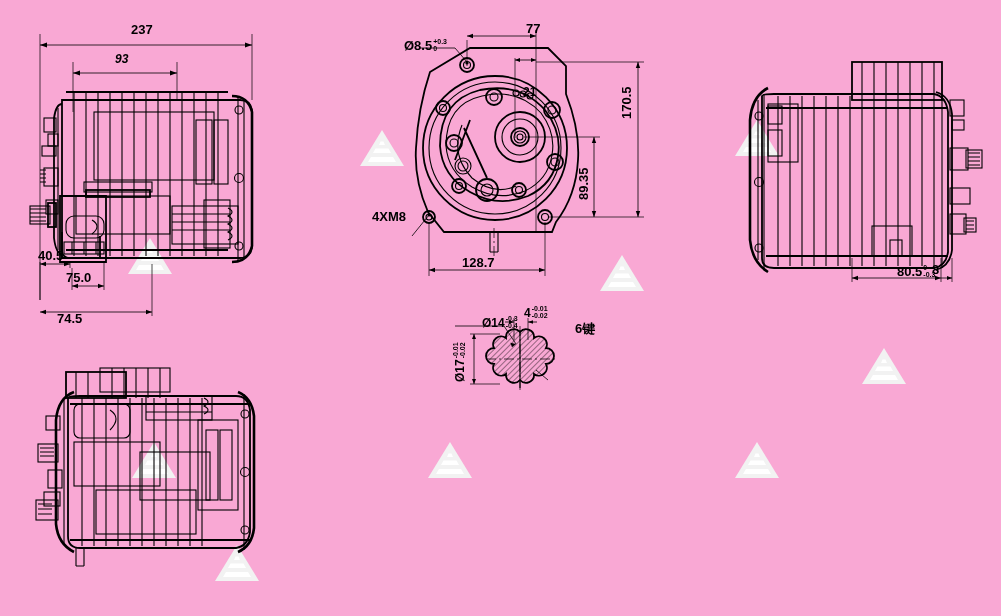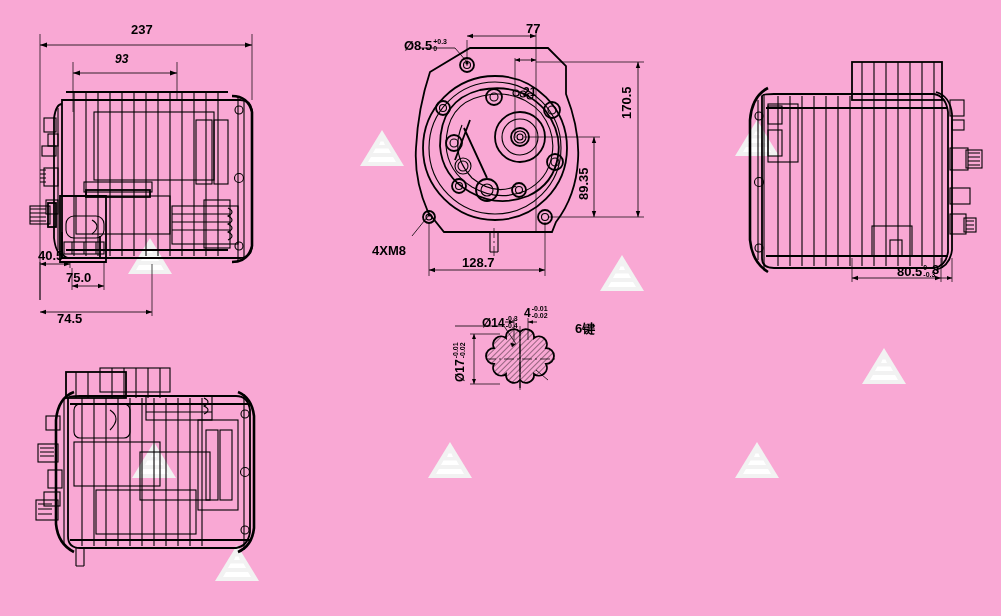--- a/index.html
+++ b/index.html
@@ -510,21 +510,21 @@
 <div class="dimtxt t13" style="position:absolute;left:576px;top:200px;transform:rotate(-90deg);transform-origin:left top;">89.35</div>
 <div class="dimtxt t13" style="position:absolute;left:462px;top:255px;">128.7</div>
 
 <div style="position:absolute;left:404px;top:36px;white-space:nowrap;">
   <span class="dimtxt t13">Ø8.5</span><span style="display:inline-block;vertical-align:middle;line-height:0.95;margin-left:1px;">
     <span class="dimtxt t7" style="display:block;">+0.3</span>
     <span class="dimtxt t7" style="display:block;">0</span>
   </span>
 </div>
 
-<div class="dimtxt t13" style="position:absolute;left:372px;top:243px;text-align:right;">4XM8</div>
+<div class="dimtxt t13" style="position:absolute;left:372px;top:209px;text-align:right;">4XM8</div>
 
 <div style="position:absolute;left:862px;top:262px;white-space:nowrap;margin-left:35px;">
   <span class="dimtxt t13">80.5</span><span style="display:inline-block;vertical-align:middle;line-height:0.95;margin-left:1px;">
     <span class="dimtxt t7" style="display:block;">0</span>
     <span class="dimtxt t7" style="display:block;">-0.3</span>
   </span>
 </div>
 <div class="dimtxt t13" style="position:absolute;left:932px;top:262px;">8</div>
 
 <div style="position:absolute;left:443px;top:313px;white-space:nowrap;margin-left:39px;">

